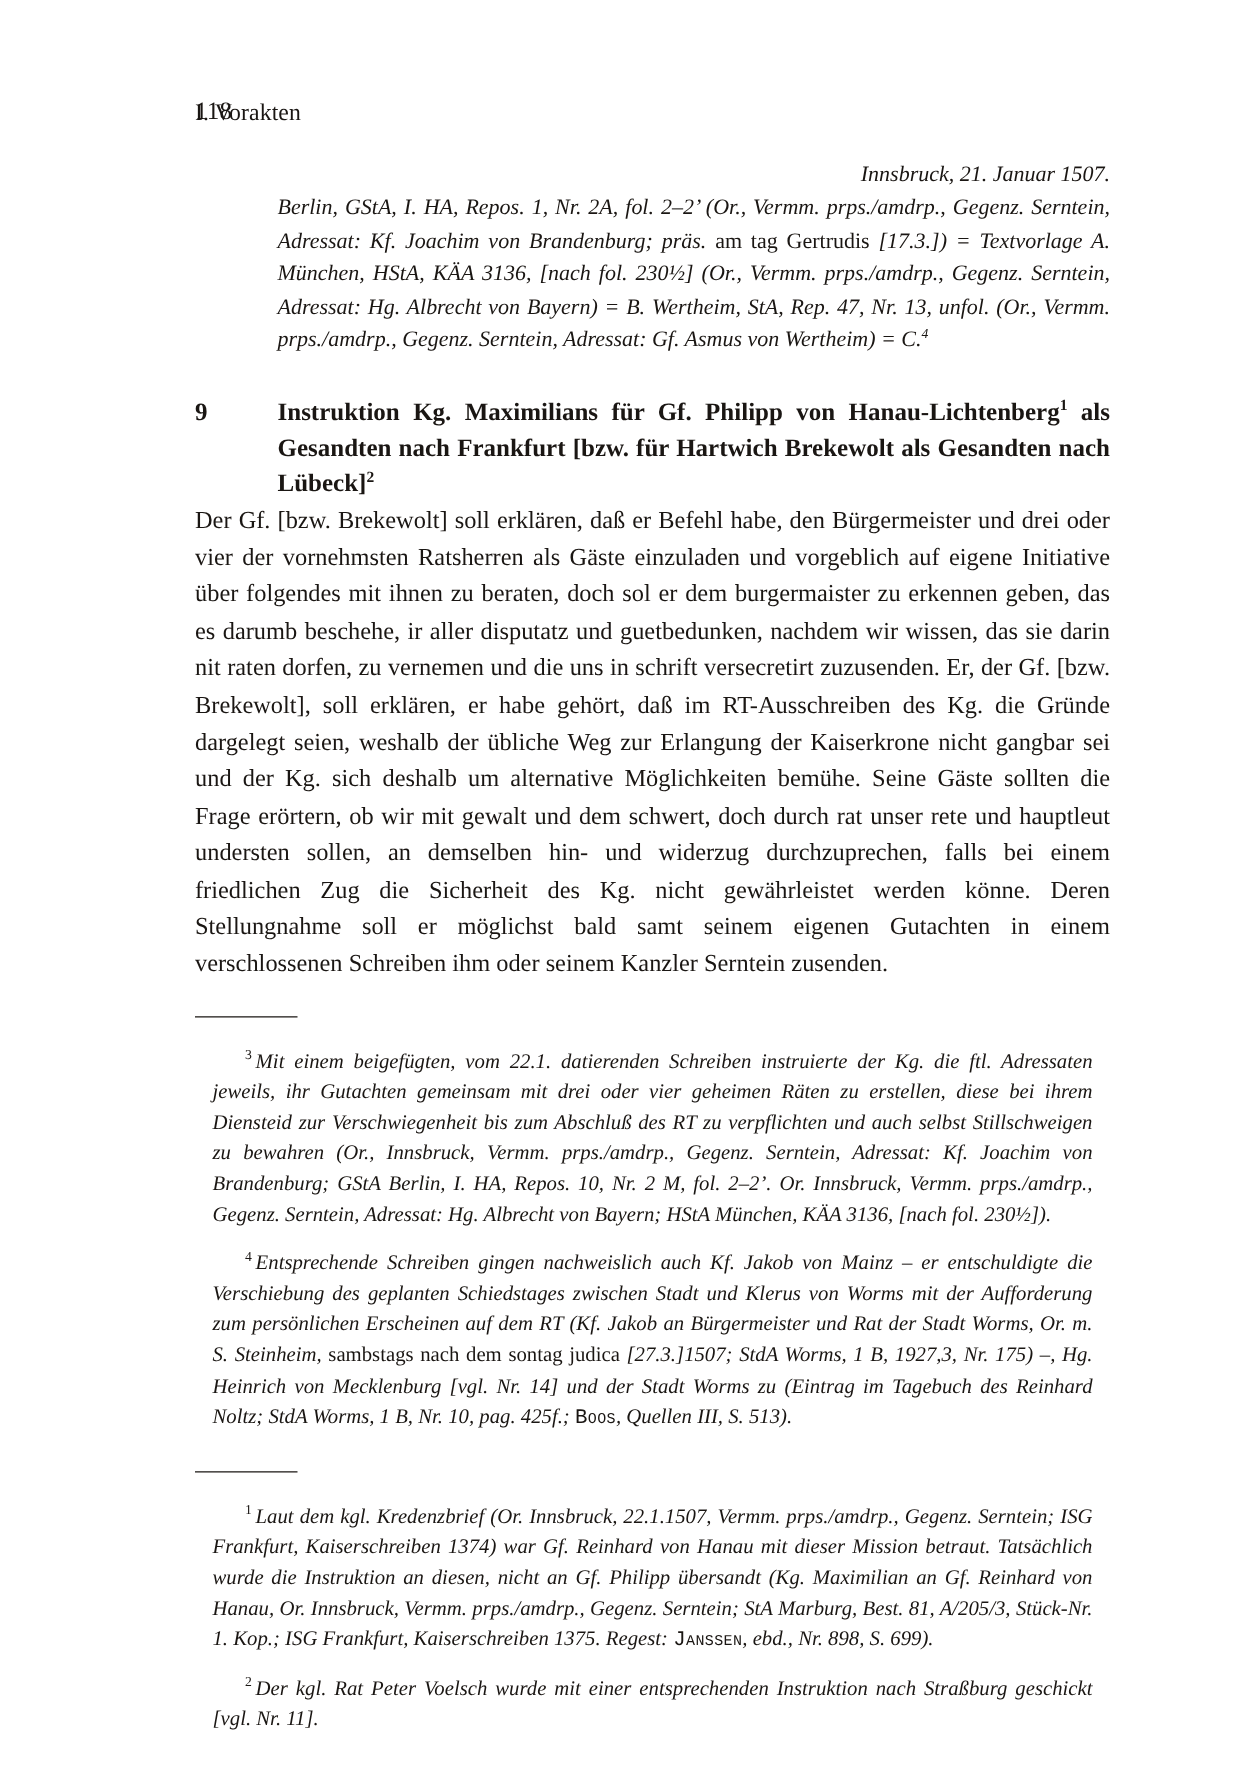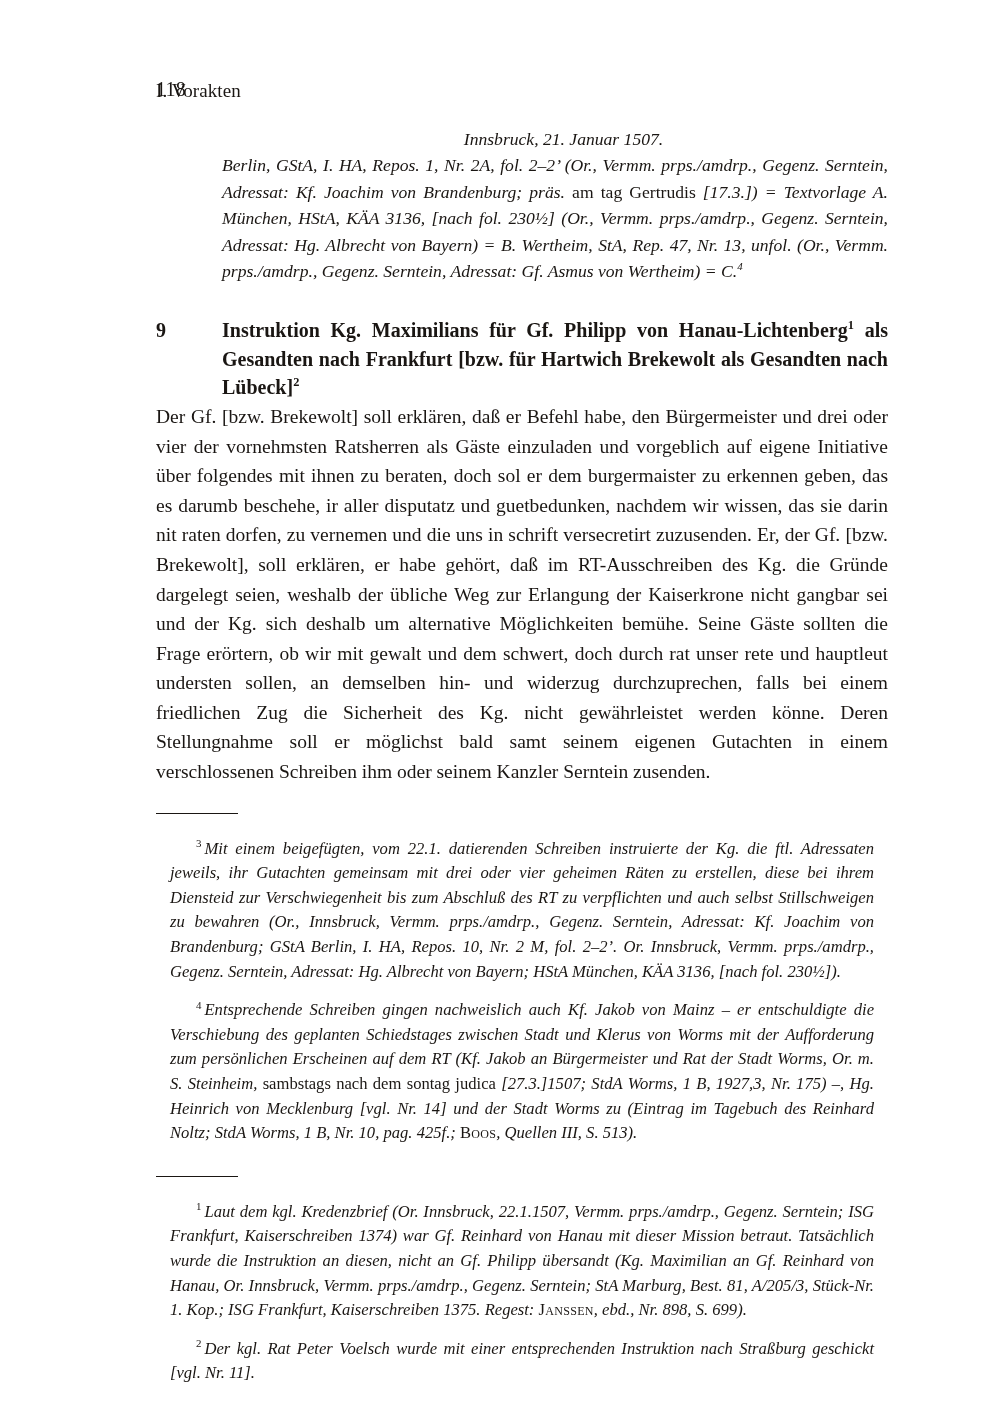--- a/index.html
+++ b/index.html
@@ -83,21 +83,21 @@
     margin-top: 14px;
     margin-left: 66px;
     width: 666px;
     font-style: italic;
     font-size: 17.6px;
     line-height: 26.4px;
     text-align: justify;
   }
   .source-line-first {
     display: block;
-    text-align: center;
+    text-align: right;
     margin-left: 17px;
   }
 
   
   .doc-heading {
     position: relative;
     margin-top: 32px;
     padding-left: 66px;
     font-weight: bold;
     font-size: 20px;
@@ -146,20 +146,21 @@
     font-size: 0.66em;
     vertical-align: super;
     line-height: 0;
     font-style: normal;
     margin-right: 3px;
   }
   .sc {
     font-variant: small-caps;
     font-style: normal;
     letter-spacing: 0.3px;
+    font-family: Liberation Mono, monospace;
   }
 </style>
 </head>
 <body>
 
 <div class="page">
   <div class="content">
 
     <div class="running-head">
       <span class="folio">118</span>

